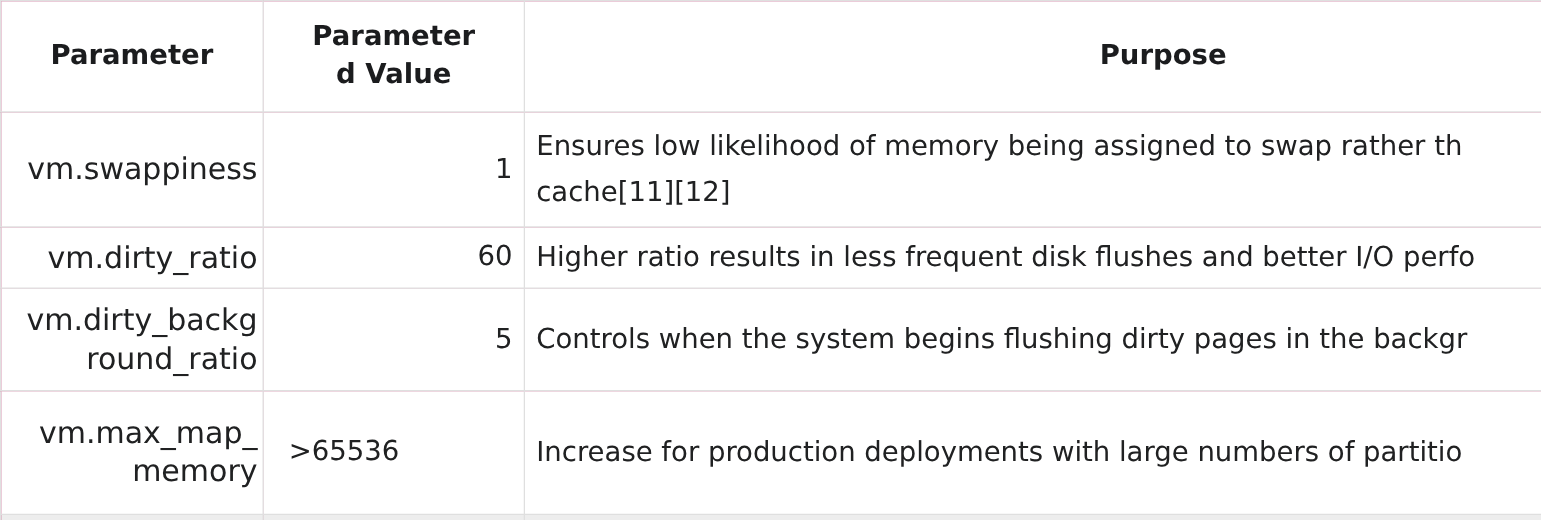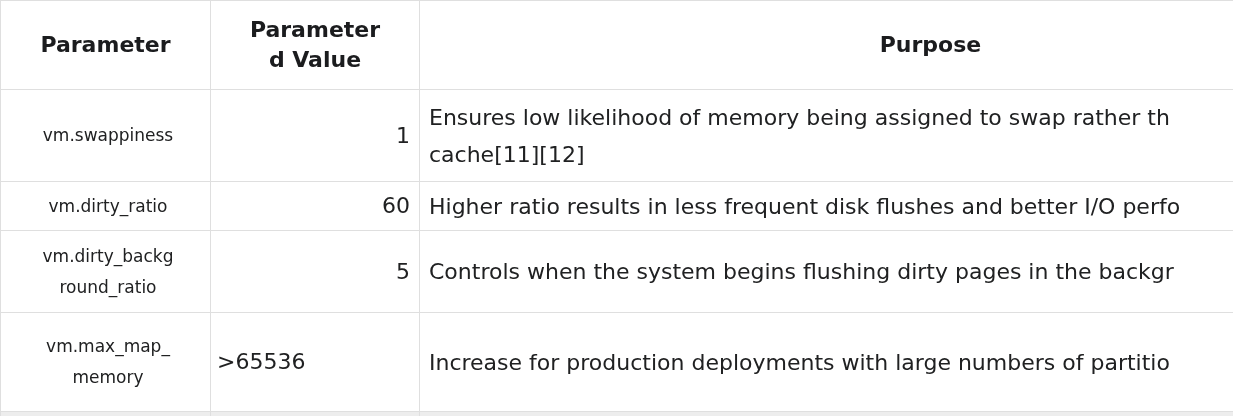--- a/index.html
+++ b/index.html
@@ -37,31 +37,31 @@
     padding: 2px 4px;
     color: #1b1c1e;
   }
   tr.h-row  { height: 89px; }
   tr.row-1  { height: 92px; }
   tr.row-2  { height: 49px; }
   tr.row-3  { height: 82px; }
   tr.row-4  { height: 99px; }
   tr.strip-row { height: 12px; }
   td.param {
-    font-size: 17px;
+    font-size: 24px;
     line-height: 31px;
-    text-align: center;
+    text-align: right;
     padding: 4px 4px 4px 9px;
   }
   td.value {
     font-size: 22px;
     line-height: 30px;
   }
   td.value.value-right { text-align: right; padding-right: 9px; }
-  td.value.value-left  { text-align: left;  padding-left: 6px;  }
+  td.value.value-left  { text-align: left;  padding-left: 20px;  }
   td.purpose {
     font-size: 22px;
     line-height: 37px;
     text-align: left;
     padding: 2px 0 2px 9px;
   }
   .line { white-space: nowrap; }
   tr.strip-row td {
     background: #ededed;
     padding: 0;

